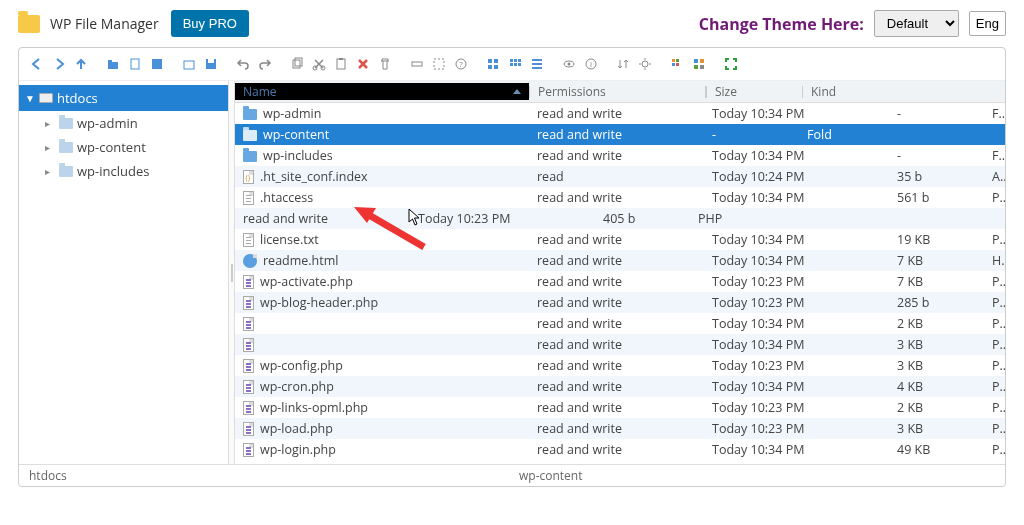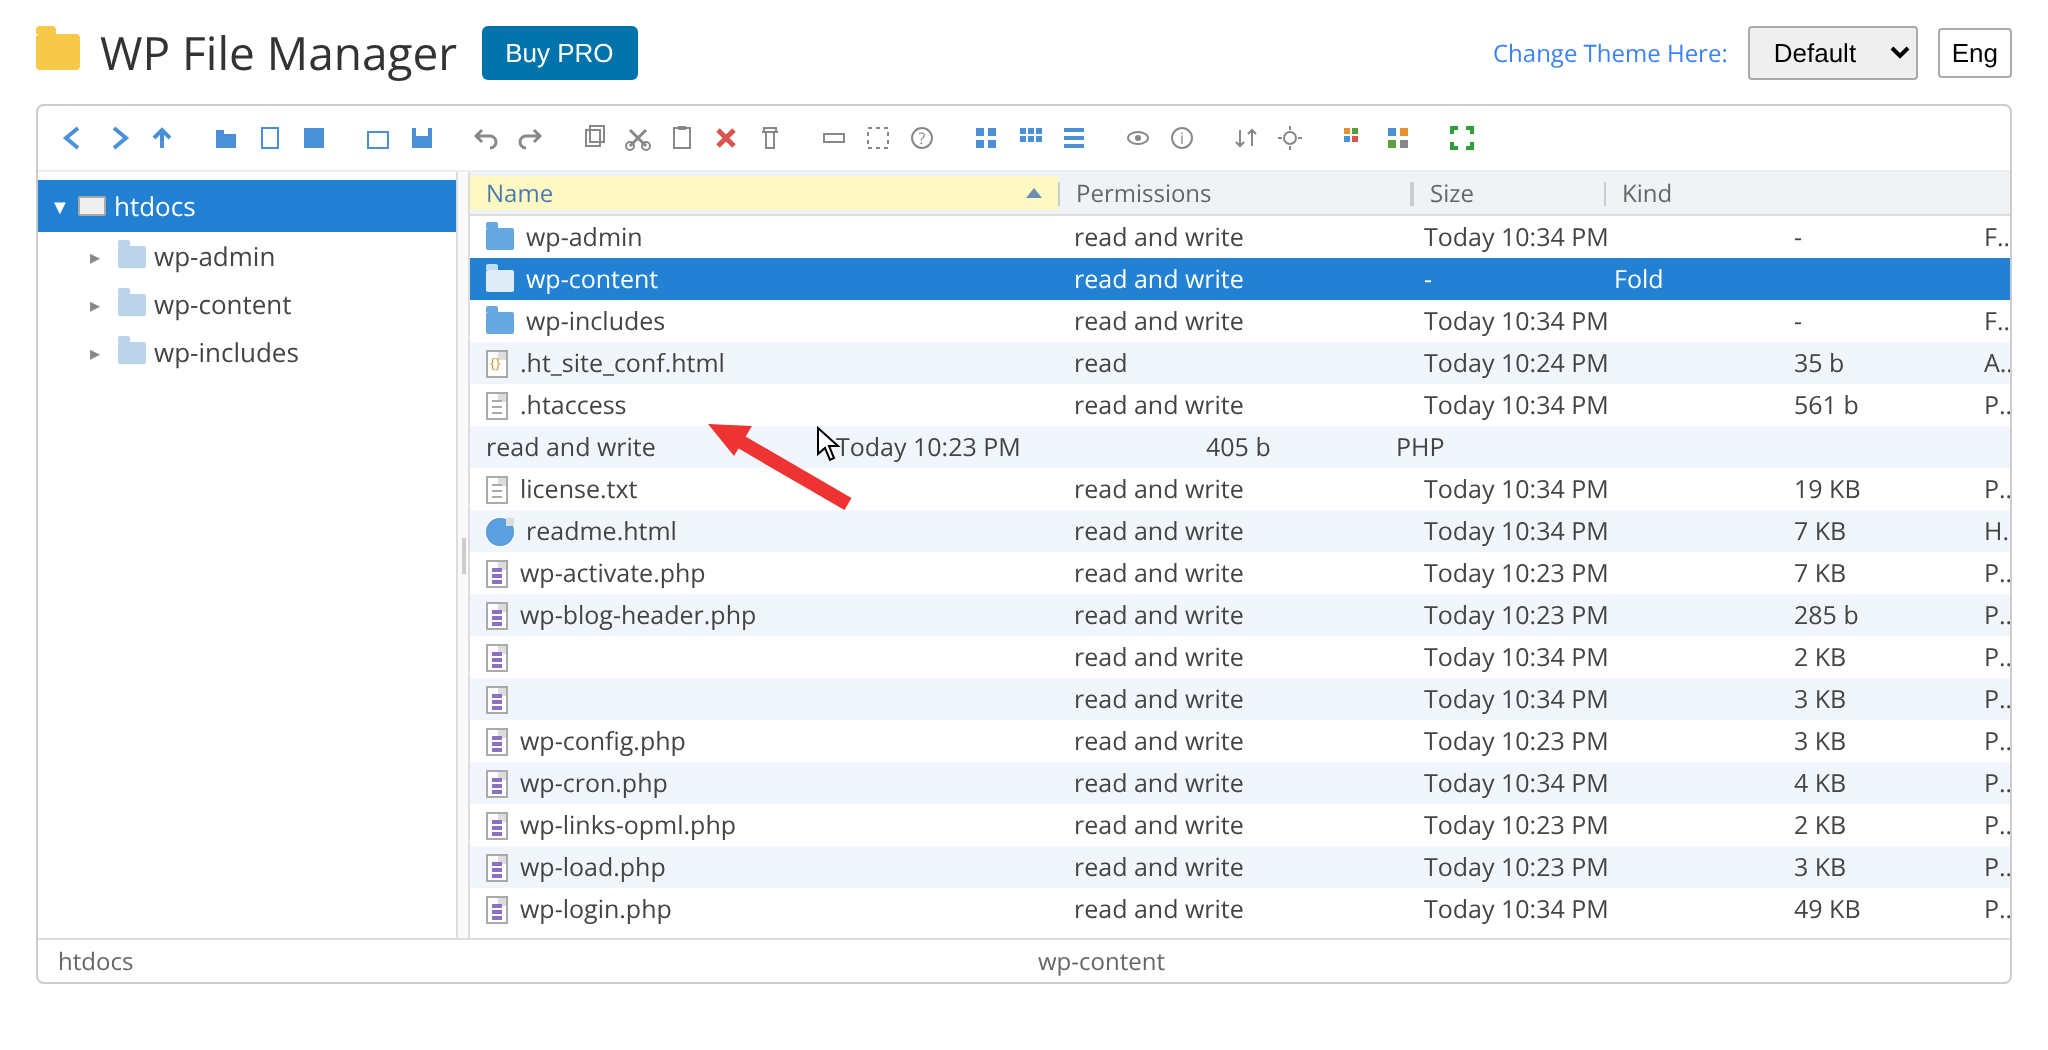--- a/index.html
+++ b/index.html
@@ -4,24 +4,24 @@
 <style>
 * { box-sizing: border-box; margin: 0; padding: 0; }
 body { font-family: "Segoe UI", "Open Sans", Arial, sans-serif; font-size: 13px; color: #333; background: #fff; }
 .app { width: 1024px; height: 525px; position: relative; overflow: hidden; }
 
 .topbar { display: flex; align-items: center; padding: 10px 18px; justify-content: space-between; }
 .topbar-left { display: flex; align-items: center; gap: 12px; }
 .title-wrap { display: flex; align-items: center; gap: 10px; }
 .folder-big { width: 22px; height: 18px; background: #f7c948; border-radius: 2px; position: relative; }
 .folder-big:before { content:""; position:absolute; top:-4px; left:0; width:10px; height:4px; background:#f7c948; border-radius:2px 2px 0 0; }
-.app-title { font-size: 23px; font-weight: 400; color: #333; }
+.app-title { font-size: 14px; font-weight: 400; color: #333; }
 .buy-btn { background:#0073aa; color:#fff; border:none; padding:6px 12px; border-radius:3px; font-size:13px; cursor:pointer; }
 .topbar-right { display:flex; align-items:center; gap:10px; }
-.theme-label { font-size:12px; font-weight:400; color:#3b82f6; }
+.theme-label { font-size:16px; font-weight:700; color:#701a75; }
 select.theme { border:1px solid #aaa; padding:4px 8px; border-radius:2px; font-size:13px; min-width:85px; }
 .eng-btn { border:1px solid #aaa; padding:4px 6px; border-radius:2px; font-size:13px; background:#fff; }
 
 .fm-wrap { border:1px solid #ccc; border-radius:4px; margin:0 18px; height:440px; position:relative; display:flex; flex-direction:column; }
 .toolbar { padding:6px 8px; display:flex; align-items:center; gap:2px; flex-wrap:nowrap; border-bottom:1px solid #eee; }
 .tbtn { width:20px; height:20px; display:inline-flex; align-items:center; justify-content:center; border:1px solid transparent; border-radius:2px; cursor:pointer; color:#4a90d9; }
 .tbtn.dim { color:#888; }
 .tbtn.green { color:#2e9e3a; }
 .tbtn.red { color:#d9534f; }
 .tsep { width:8px; }
@@ -37,21 +37,21 @@
 .folder-sm { width:14px; height:11px; background:#bcd4ea; border-radius:1px; display:inline-block; position:relative; }
 .folder-sm:before { content:""; position:absolute; top:-3px; left:0; width:6px; height:3px; background:#bcd4ea; border-radius:1px 1px 0 0; }
 .hdd-icon { width:14px; height:10px; background:#eee; border:1px solid #aaa; border-radius:1px; position:relative; }
 
 .splitter { width:6px; border-right:1px solid #ddd; background:#fafafa; cursor:col-resize; display:flex; align-items:center; justify-content:center; }
 .splitter div { width:2px; height:18px; background:#ccc; }
 
 .main { flex:1; display:flex; flex-direction:column; min-width:0; }
 .cols { display:flex; background:#f0f3f5; border-bottom:1px solid #ddd; font-size:12px; color:#666; height:22px; align-items:center; }
 .col { padding:0 8px; display:flex; align-items:center; justify-content:space-between; }
-.col-name { width:294px; background:#fef9c3; color:#4a7bb0; }
+.col-name { width:294px; background:#000000; color:#4a7bb0; }
 .col-perm { width:175px; }
 .col-mod { width:185px; }
 .col-size { width:95px; }
 .col-kind { flex:1; }
 .sort-arrow { width:0; height:0; border-left:4px solid transparent; border-right:4px solid transparent; border-bottom:5px solid #6a8fb5; }
 .col-sep { width:1px; height:12px; background:#ccc; }
 
 .rows { flex:1; overflow:auto; }
 .row { display:flex; height:21px; align-items:center; font-size:12.5px; color:#444; }
 .row.alt { background:#f0f6fc; }
@@ -350,21 +350,21 @@
                 <span>wp-includes</span>
               </div>
               <div class="cell c-perm">read and write</div>
               <div class="cell c-mod">Today 10:34 PM</div>
               <div class="cell c-size">-</div>
               <div class="cell c-kind">Fold</div>
             </div>
             <div class="row alt">
               <div class="cell c-name">
                 <span class="fi fi-file json"></span>
-                <span>.ht_site_conf.html</span>
+                <span>.ht_site_conf.index</span>
               </div>
               <div class="cell c-perm">read</div>
               <div class="cell c-mod">Today 10:24 PM</div>
               <div class="cell c-size">35 b</div>
               <div class="cell c-kind">Appl</div>
             </div>
             <div class="row">
               <div class="cell c-name">
                 <span class="fi fi-file txt"></span>
                 <span>.htaccess</span>

